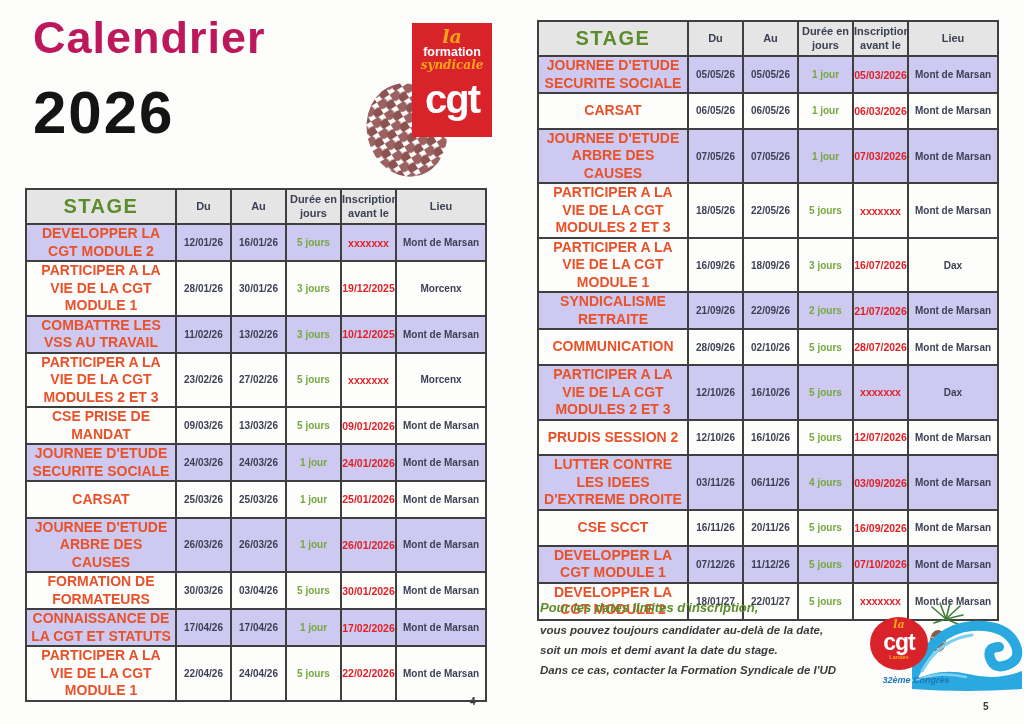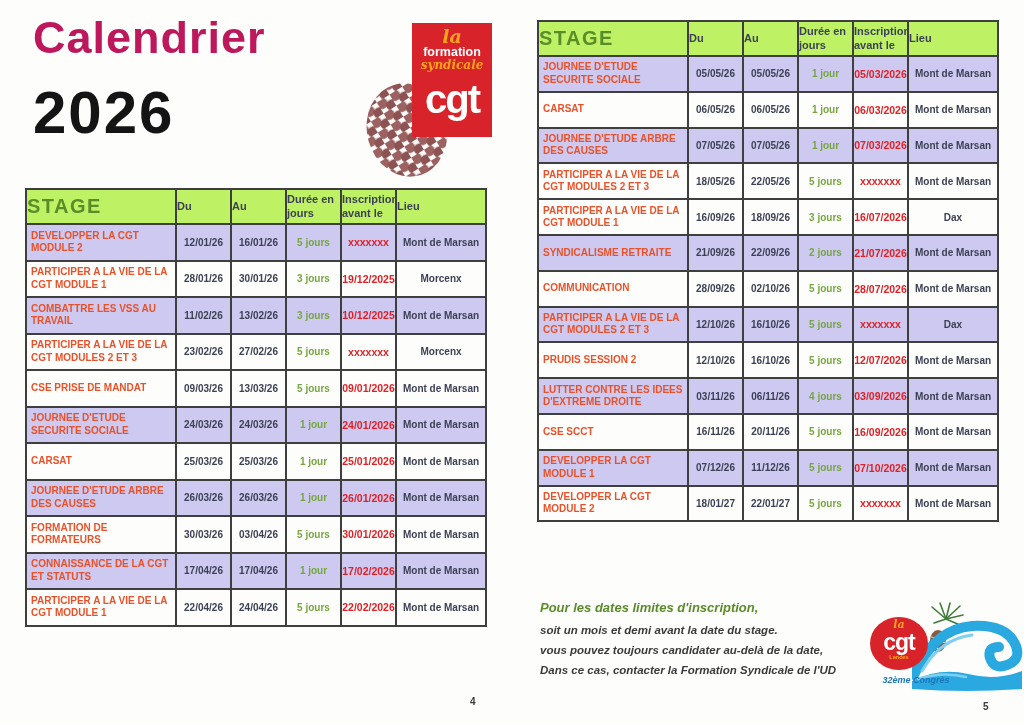--- a/index.html
+++ b/index.html
@@ -43,26 +43,26 @@
   .pinecone-big { position:absolute; left:2px; top:62px; }
 
   
   table.cal {
     position:absolute; border-collapse:collapse; table-layout:fixed; width:460px;
     background:#fdfdfb;
   }
   #table-left { left:25px; top:188px; }
   #table-right { left:25px; top:20px; }
   table.cal th, table.cal td { border:2px solid #3f3f3f; vertical-align:middle; overflow:hidden; }
-  table.cal th { height:35px; background:#bef264; color:#3d4155; font-size:11px; font-weight:700; line-height:1.25; text-align:left; }
+  table.cal th { height:35px; background:#e5e5e5; color:#3d4155; font-size:11px; font-weight:700; line-height:1.25; text-align:center; }
   table.cal th.h-stage { font-size:20px; font-weight:800; color:#5b8c2a; letter-spacing:1.5px; }
   #table-left td { height:36.5px; }
   #table-right td { height:35.8px; }
   table.cal tr.alt td { background:#cdc9f0; }
-  td.cell-stage { text-align:left; padding:0 4px; color:#e8522a; font-weight:800; font-size:10px; line-height:1.25; }
+  td.cell-stage { text-align:center; padding:0 4px; color:#e8522a; font-weight:800; font-size:14px; line-height:1.25; }
   td.cell-du, td.cell-au { text-align:center; color:#3d4155; font-weight:700; font-size:10px; }
   td.cell-duree { text-align:center; color:#76a73f; font-weight:700; font-size:10px; }
   td.cell-inscription { text-align:center; color:#df2127; font-weight:700; font-size:10.5px; }
   td.cell-lieu { text-align:center; color:#3d4155; font-weight:700; font-size:10px; }
 
   .page-num { position:absolute; font-size:10px; font-weight:700; color:#3a3a3a; }
   .pn-left { left:470px; top:696px; }
   .pn-right { left:471px; top:701px; }
 
   
@@ -354,22 +354,22 @@
           <td class="cell-au">22/01/27</td>
           <td class="cell-duree">5 jours</td>
           <td class="cell-inscription">xxxxxxx</td>
           <td class="cell-lieu">Mont de Marsan</td>
         </tr>
       </tbody>
   </table>
 
   <div class="footer-note">
     <p class="note-heading">Pour les dates limites d'inscription,</p>
+    <p class="note-line">vous pouvez toujours candidater au-delà de la date,</p>
     <p class="note-line">soit un mois et demi avant la date du stage.</p>
-    <p class="note-line">vous pouvez toujours candidater au-delà de la date,</p>
     <p class="note-line">Dans ce cas, contacter la Formation Syndicale de l'UD</p>
   </div>
 
   <div class="logo-landes">
     <svg class="ll-sprig" width="40" height="34" viewBox="0 0 40 34">
       <g stroke="#3f7d3a" stroke-width="1.6" stroke-linecap="round">
         <line x1="20" y1="18" x2="6" y2="6"></line>
           <line x1="20" y1="18" x2="14" y2="2"></line>
         <line x1="20" y1="18" x2="24" y2="2"></line>
           <line x1="20" y1="18" x2="34" y2="5"></line>

